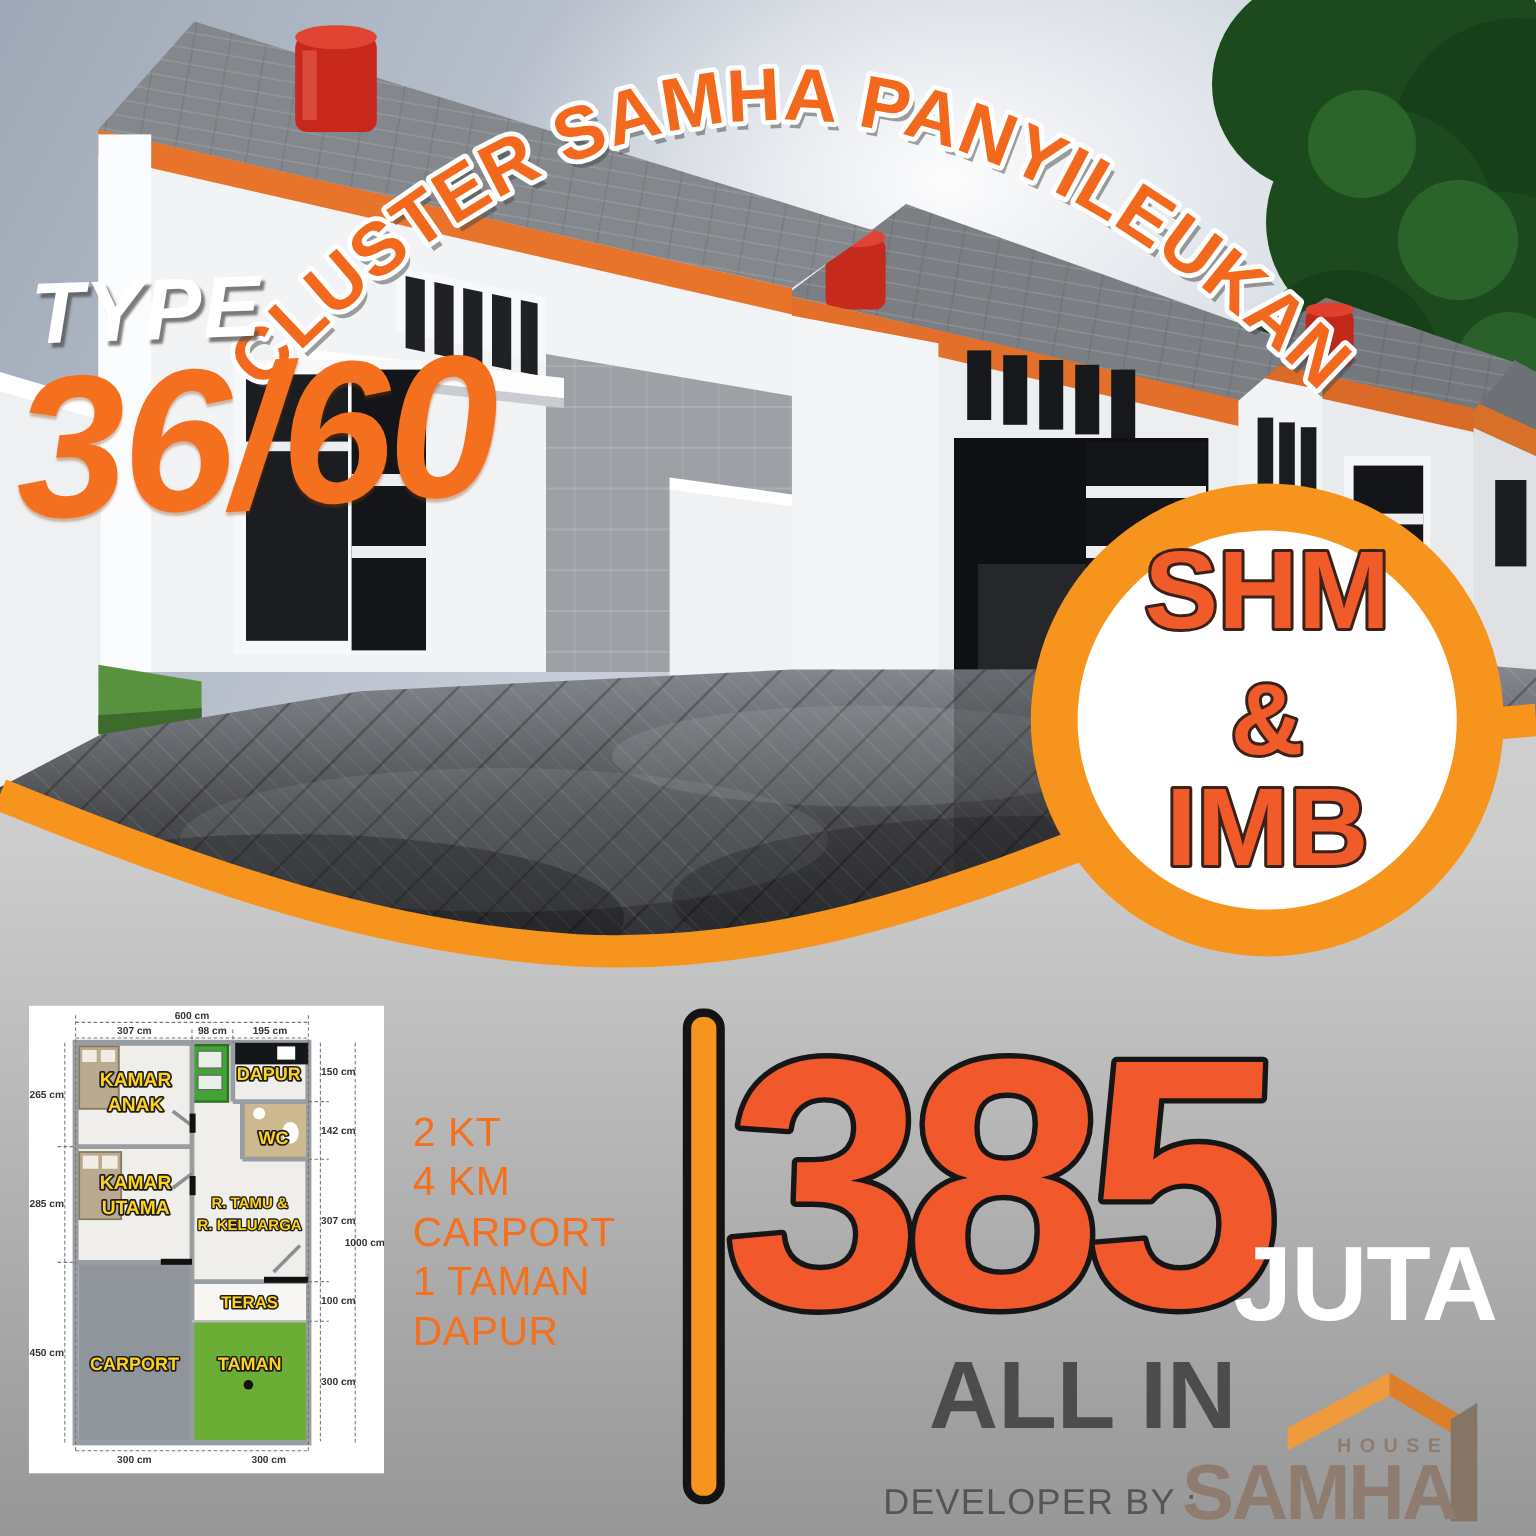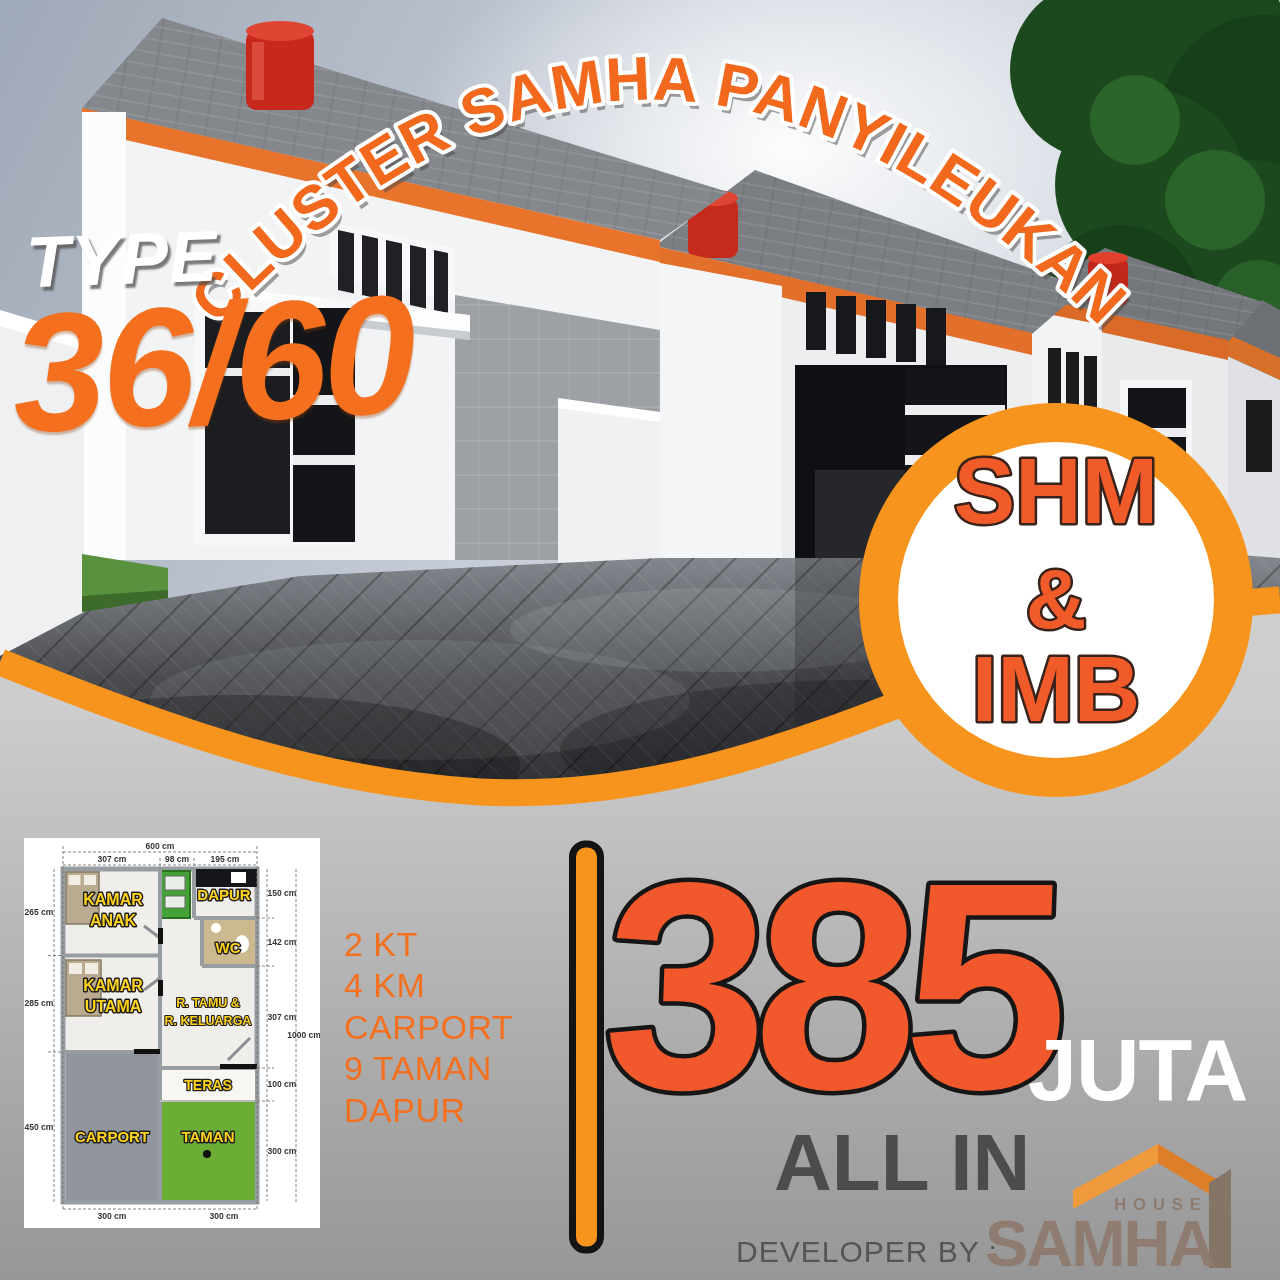--- a/index.html
+++ b/index.html
@@ -314,21 +314,21 @@
       <text x="280" y="200">1000 cm</text>
       <text x="88" y="381">300 cm</text>
       <text x="200" y="381">300 cm</text>
     </g>
   </svg>
 
   <div class="features">
     <div>2 KT</div>
     <div>4 KM</div>
     <div>CARPORT</div>
-    <div>9 TAMAN</div>
+    <div>1 TAMAN</div>
     <div>DAPUR</div>
   </div>
 
   <svg class="layer" style="left:560px;top:838px;" width="720" height="442" viewBox="0 0 720 442">
     <rect x="12.5" y="6" width="28" height="406" rx="13" fill="#F7941D" stroke="#141414" stroke-width="7"></rect>
     <text x="50" y="250" font-size="295" font-weight="bold" letter-spacing="-14" transform="skewX(-2)" fill="#F1582B" stroke="#161616" stroke-width="9" paint-order="stroke" stroke-linejoin="round">385</text>
     <text x="468" y="262" font-size="88" font-weight="bold" letter-spacing="-1" fill="#ffffff">JUTA</text>
     <text x="214" y="352" font-size="80" font-weight="bold" fill="#4c4c4c">ALL IN</text>
     <text x="176" y="424" font-size="30" letter-spacing="1" fill="#555555">DEVELOPER BY :</text>
 

